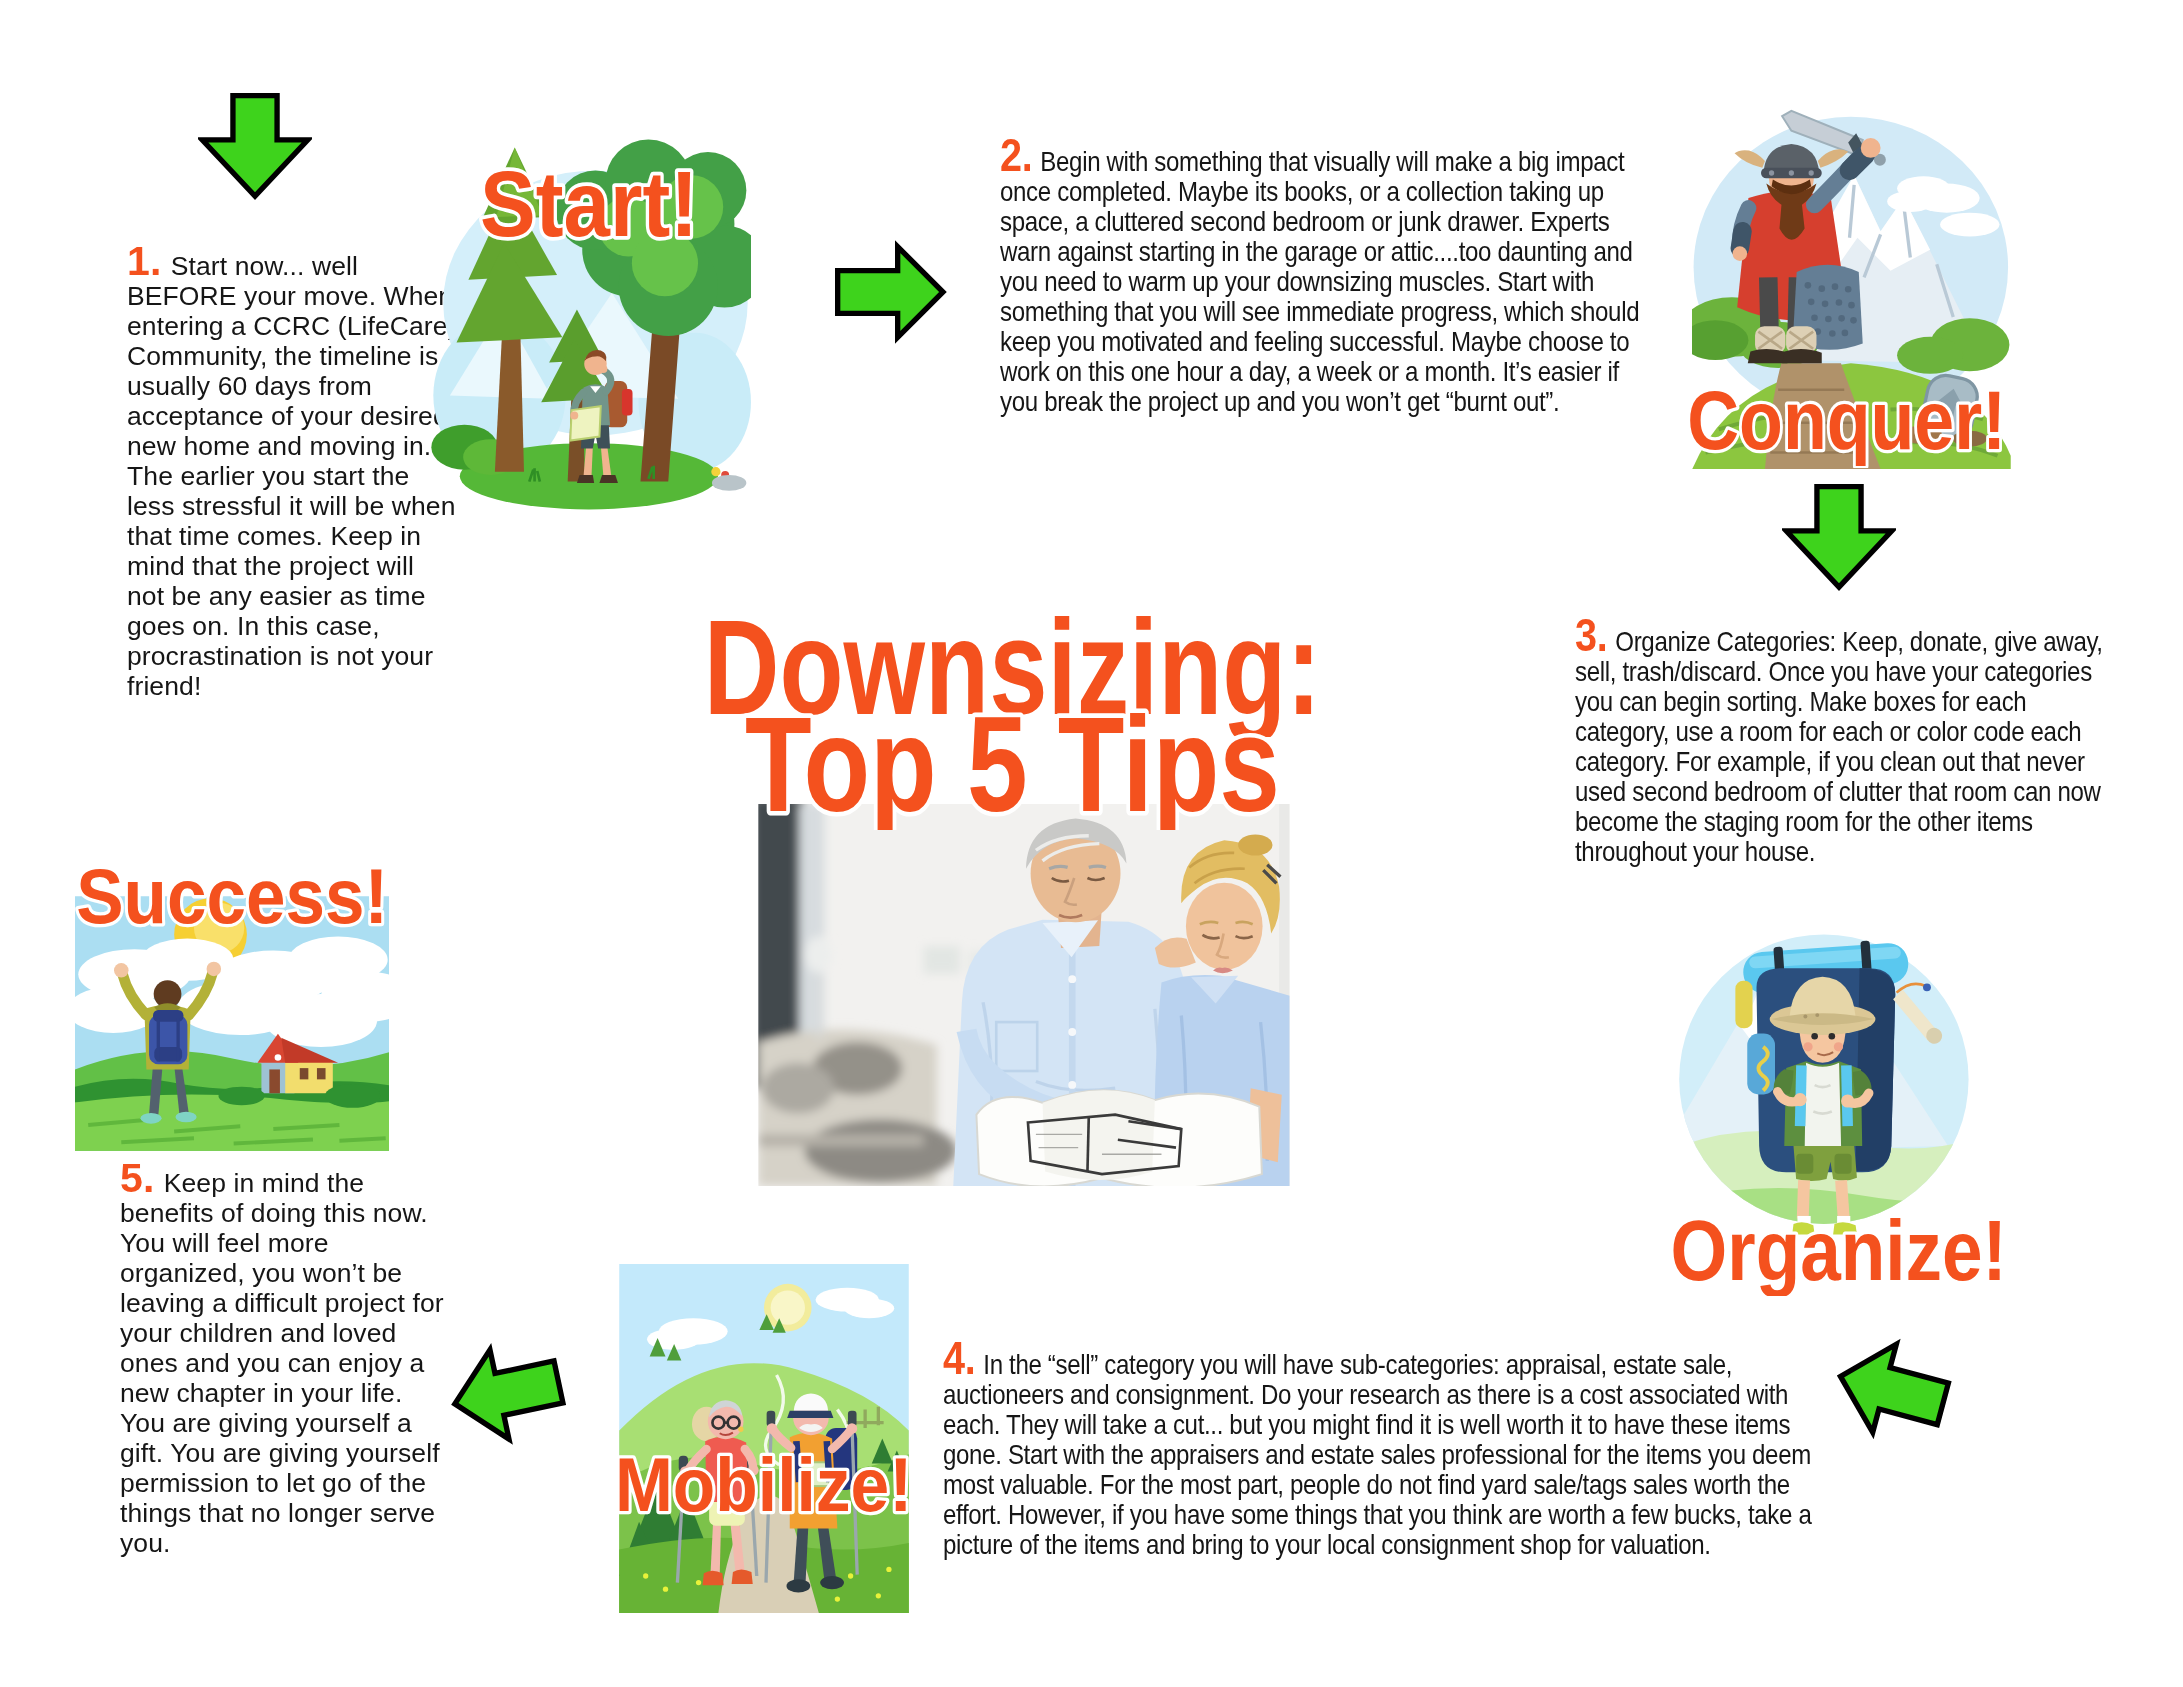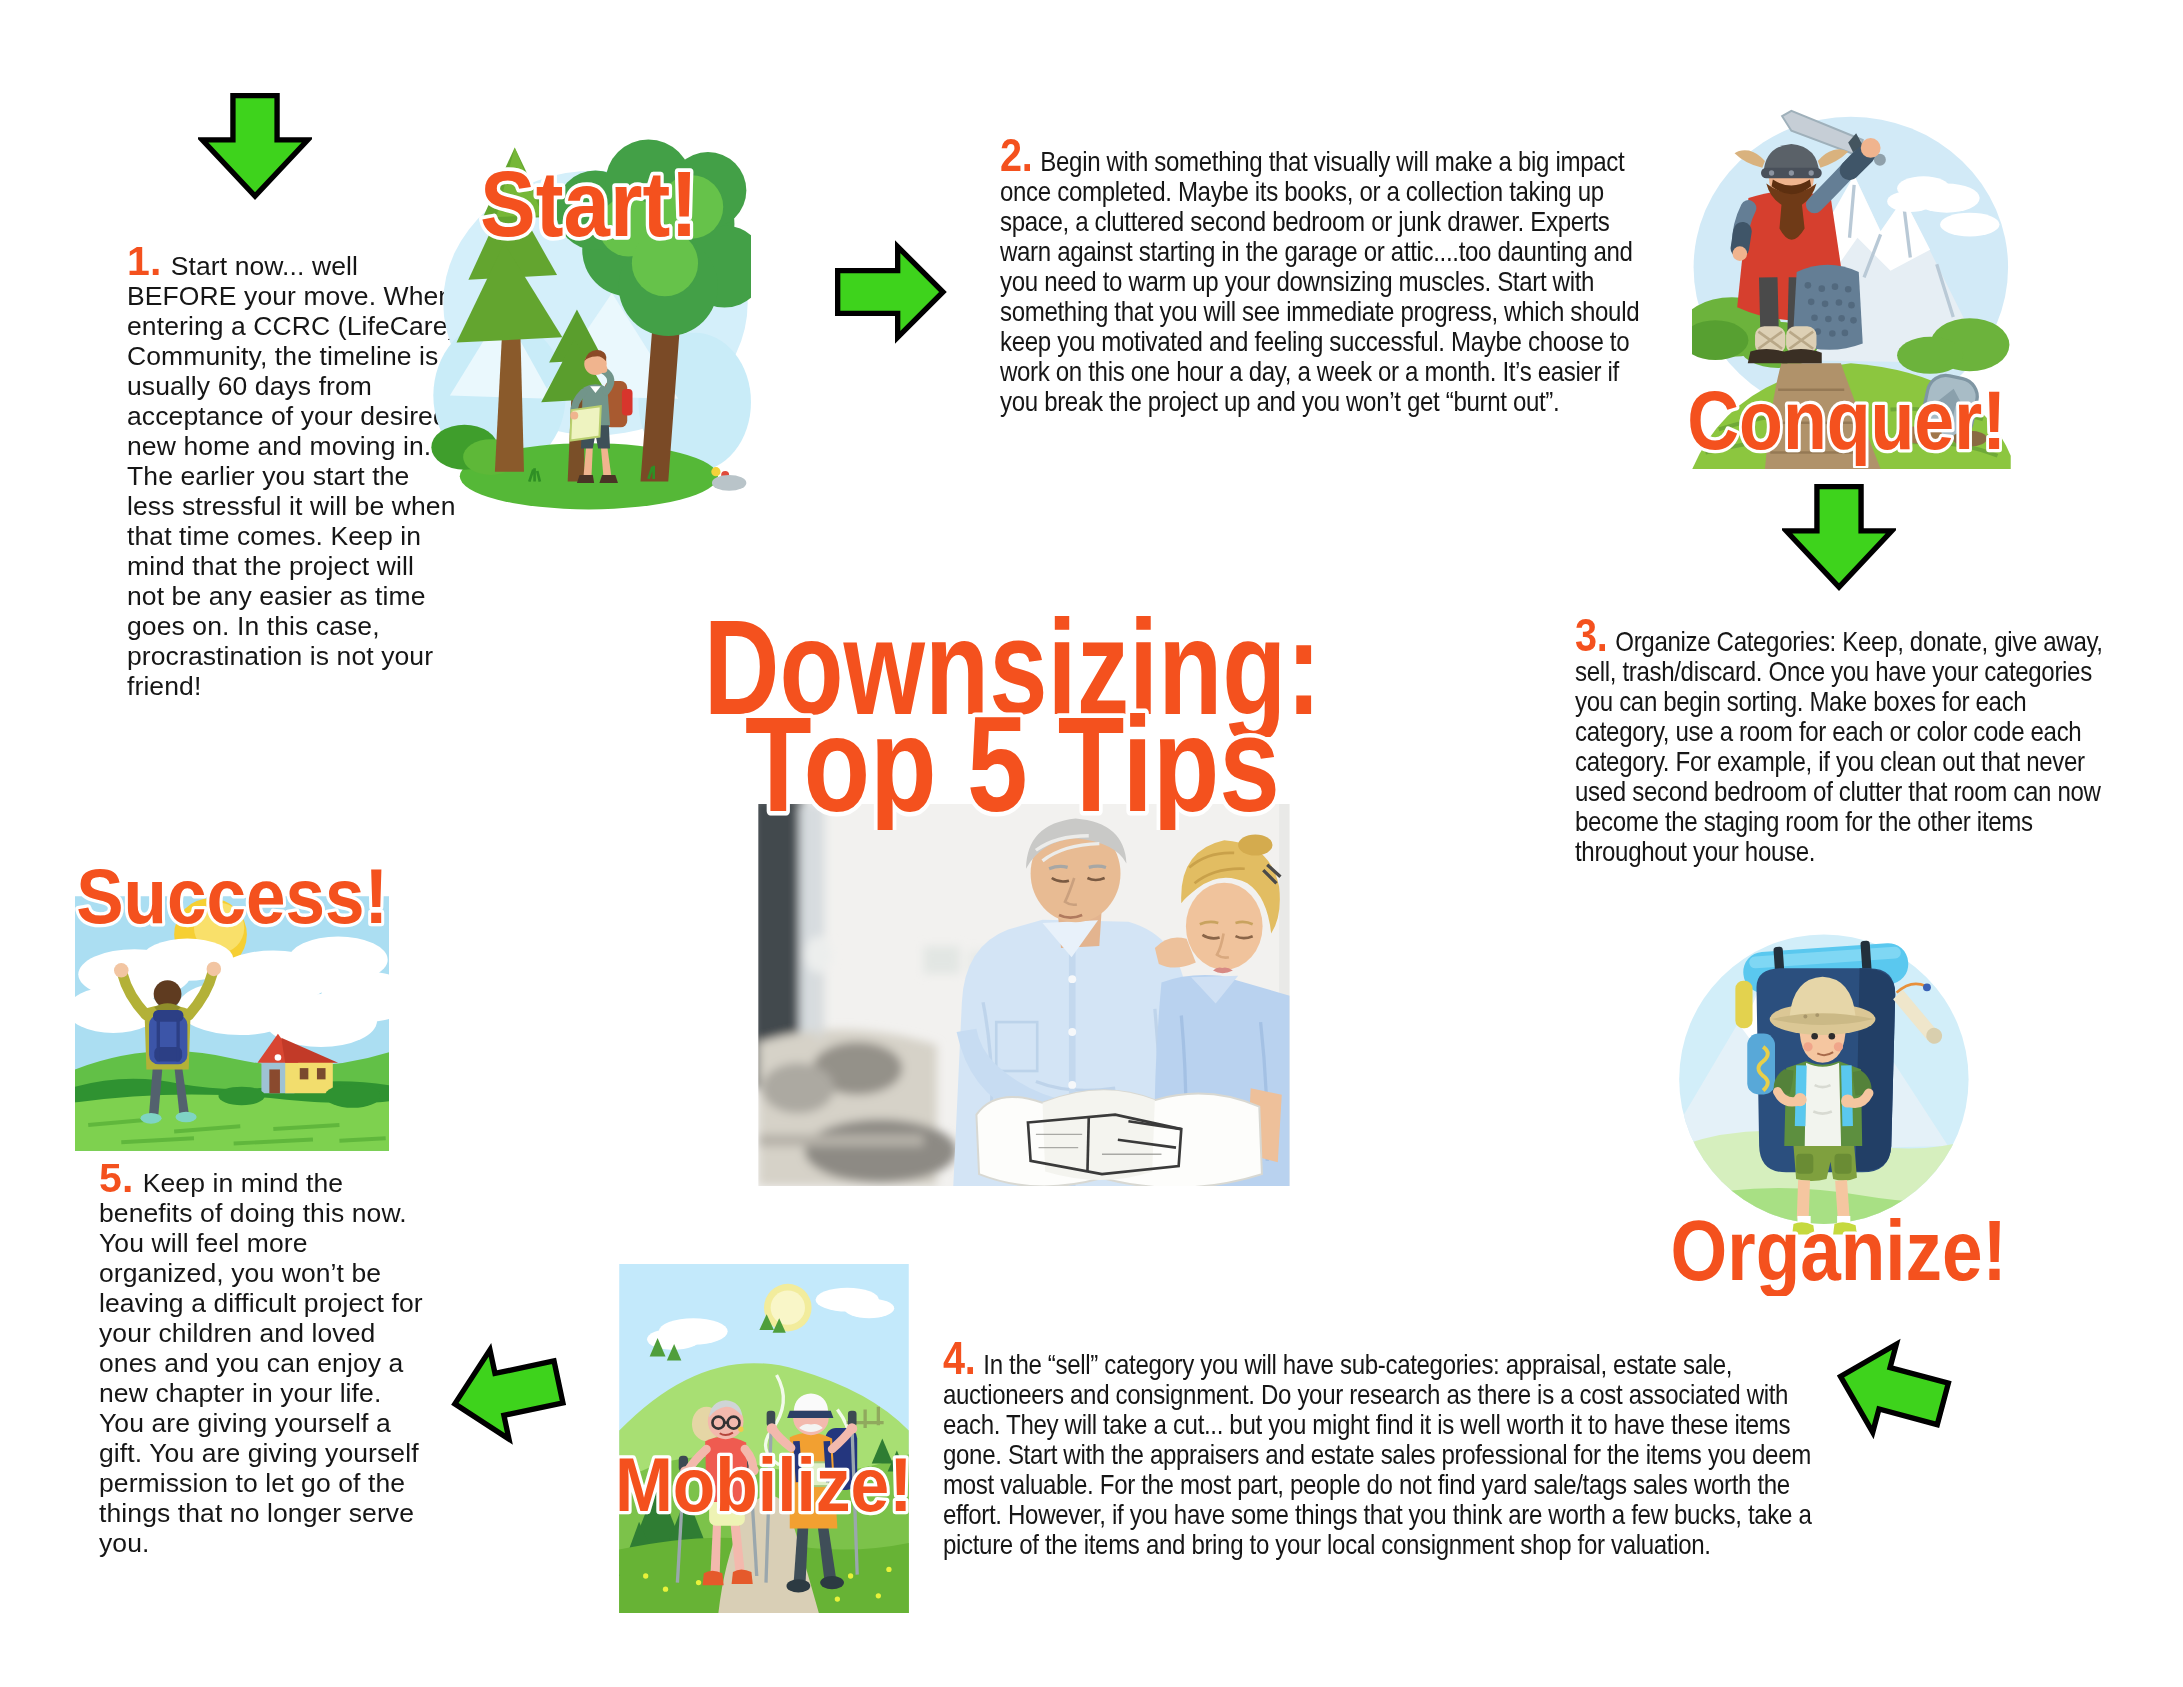--- a/index.html
+++ b/index.html
@@ -214,21 +214,21 @@
 </div>
 
 <div class="tip cond" style="left:1575px;top:627px;width:619px">
   <span class="tip-num">3.</span><span>Organize Categories:  Keep, donate, give away, sell, trash/discard. Once you have your categories you can begin sorting. Make boxes for each category, use a room for each or color code each category.  For example, if you clean out that never used second bedroom of clutter that room can now become the staging room for the other items throughout your house.</span>
 </div>
 
 <div class="tip cond" style="left:943px;top:1350px;width:1022px">
   <span class="tip-num">4.</span><span>In the “sell” category you will have sub-categories: appraisal, estate sale, auctioneers and consignment. Do your research as there is a cost associated with each. They will take a cut... but you might find it is well worth it to have these items gone. Start with the appraisers and estate sales professional for the items you deem most valuable. For the most part, people do not find yard sale/tags sales worth the effort. However, if you have some things that you think are worth a few bucks, take a picture of the items and bring to your local consignment shop for valuation.</span>
 </div>
 
-<div class="tip wide" style="left:99px;top:1168px;width:331px">
+<div class="tip wide" style="left:120px;top:1168px;width:331px">
   <span class="tip-num">5.</span><span>Keep in mind the benefits of doing this now. You will feel more organized, you won’t be leaving a difficult project for your children and loved ones and you can enjoy a new chapter in your life. You are giving yourself a gift. You are giving yourself permission to let go of the things that no longer serve you.</span>
 </div>
 
 <svg class="abs z1" style="left:758px;top:804px" width="532" height="382" viewBox="0 0 804 578">
   <defs>
     <filter id="blur1" x="-20%" y="-20%" width="140%" height="140%">
         <feGaussianBlur stdDeviation="7"></feGaussianBlur>
       </filter>
     <clipPath id="pc">
         <rect width="804" height="578"></rect>

